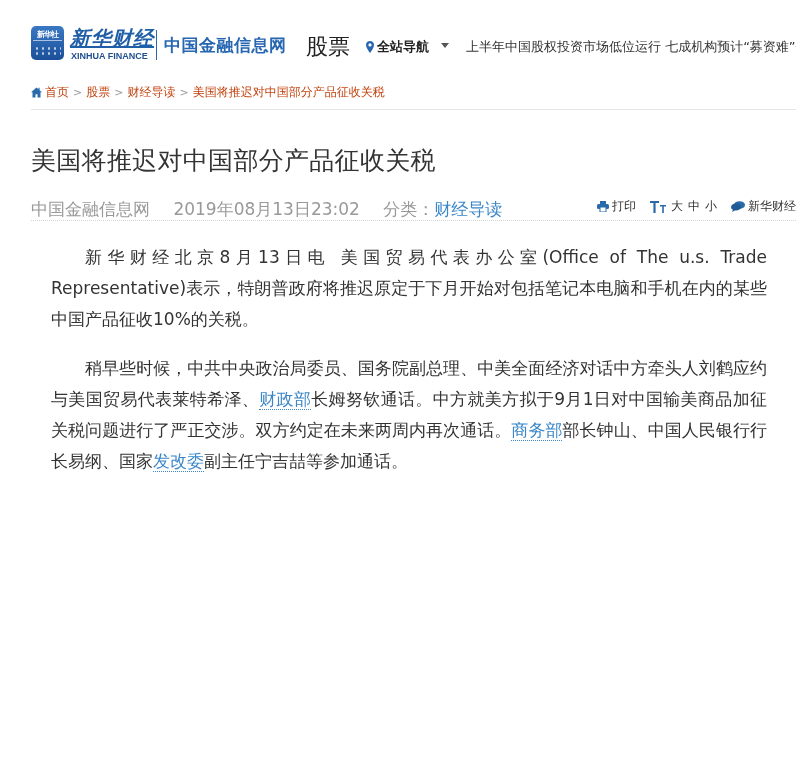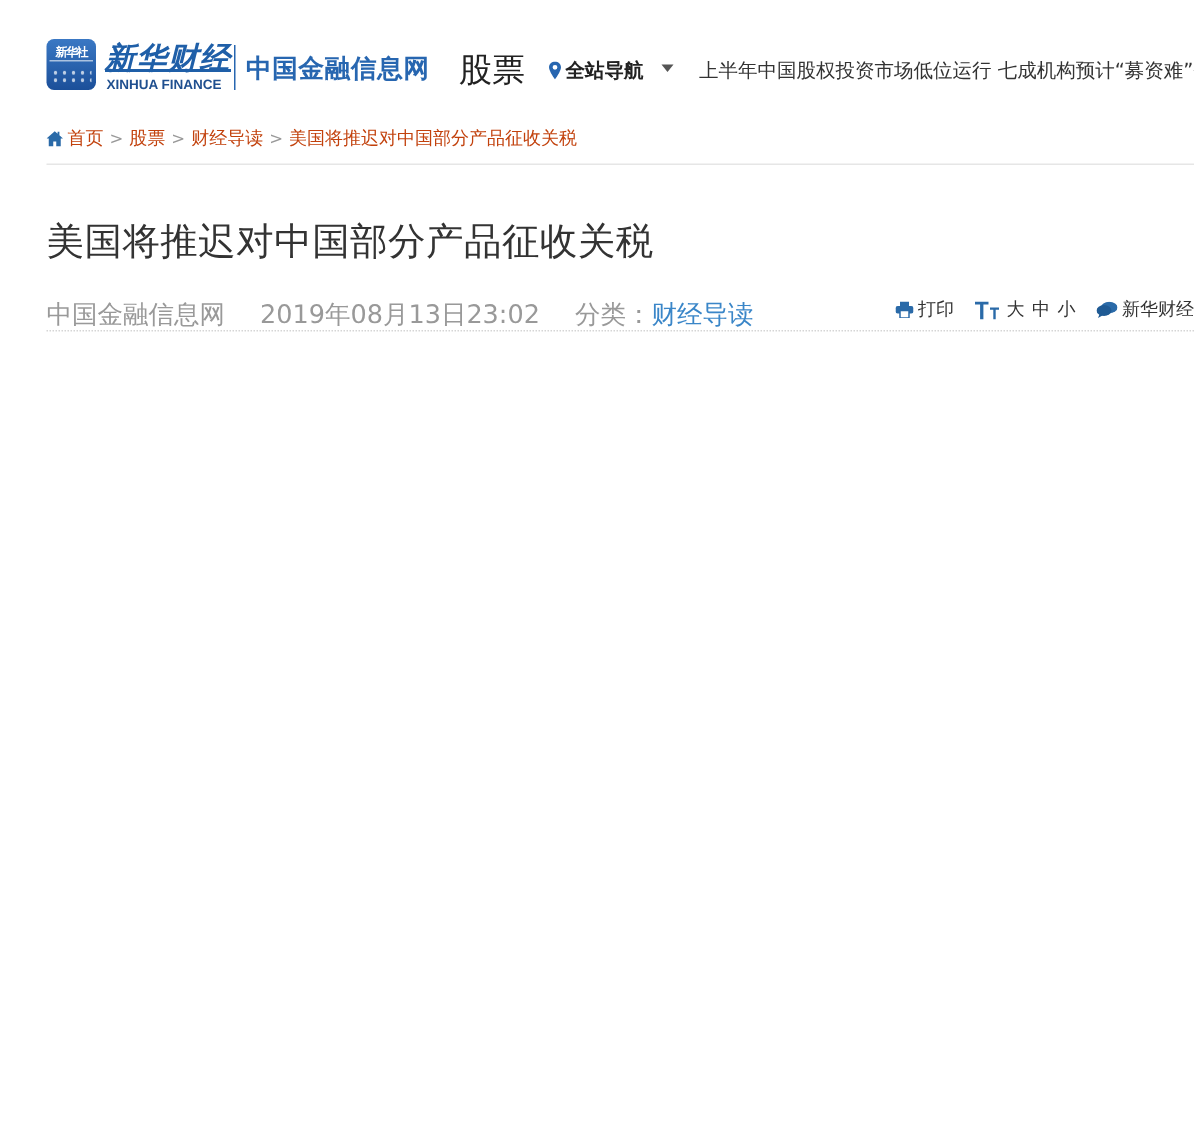--- a/index.html
+++ b/index.html
@@ -119,13 +119,15 @@
       <ellipse cx="8.5" cy="4" rx="5.5" ry="3.8" fill="#2a6aa8"></ellipse>
       <ellipse cx="5" cy="6" rx="5" ry="3.6" fill="#1f5a94"></ellipse>
       <path d="M2 8.5 1 11 4.5 9z" fill="#1f5a94"></path>
     </svg>
     <span>新华财经</span>
   </div>
 </div>
 <div class="meta-line"></div>
 
 <div class="article">
+  <p>新华财经北京8月13日电 美国贸易代表办公室(Office of The u.s. Trade Representative)表示，特朗普政府将推迟原定于下月开始对包括笔记本电脑和手机在内的某些中国产品征收10%的关税。</p>
+  <p><span>稍早些时候，中共中央政治局委员、国务院副总理、中美全面经济对话中方牵头人刘鹤应约与美国贸易代表莱特希泽、</span><a>财政部</a><span>长姆努钦通话。中方就美方拟于9月1日对中国输美商品加征关税问题进行了严正交涉。双方约定在未来两周内再次通话。</span><a>商务部</a><span>部长钟山、中国人民银行行长易纲、国家</span><a>发改委</a><span>副主任宁吉喆等参加通话。</span></p>
 </div>
 
 </body></html>

